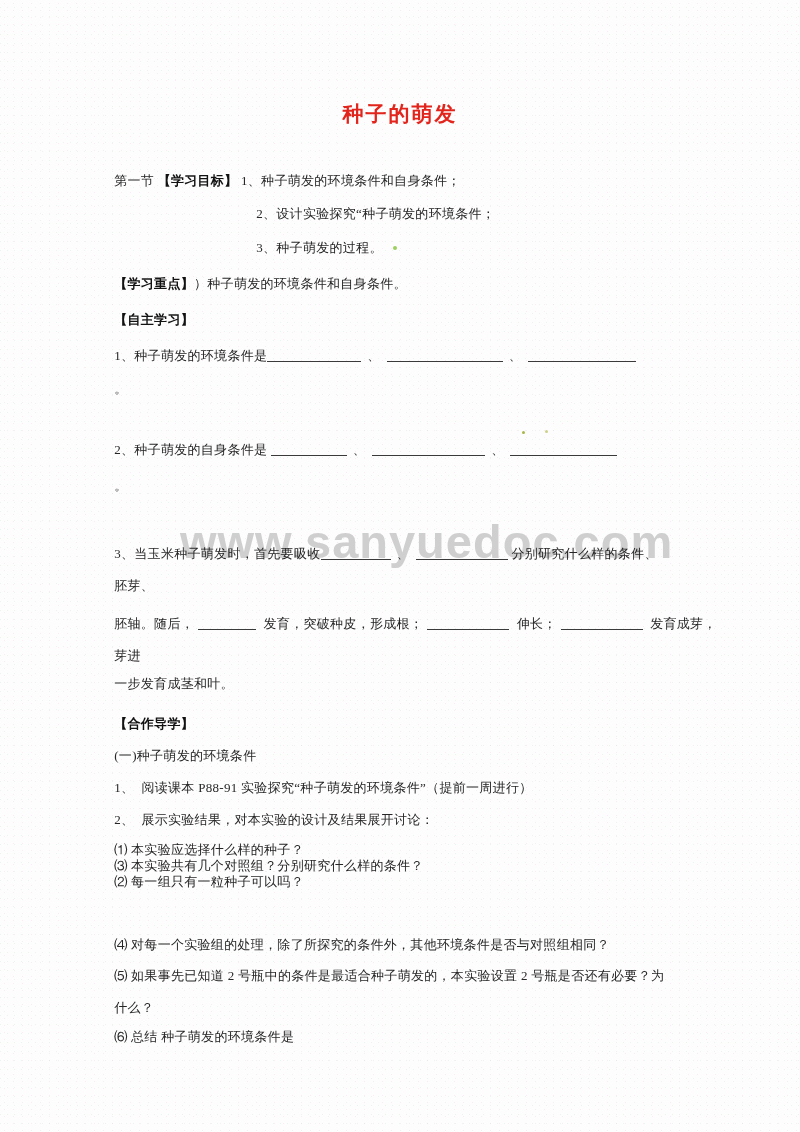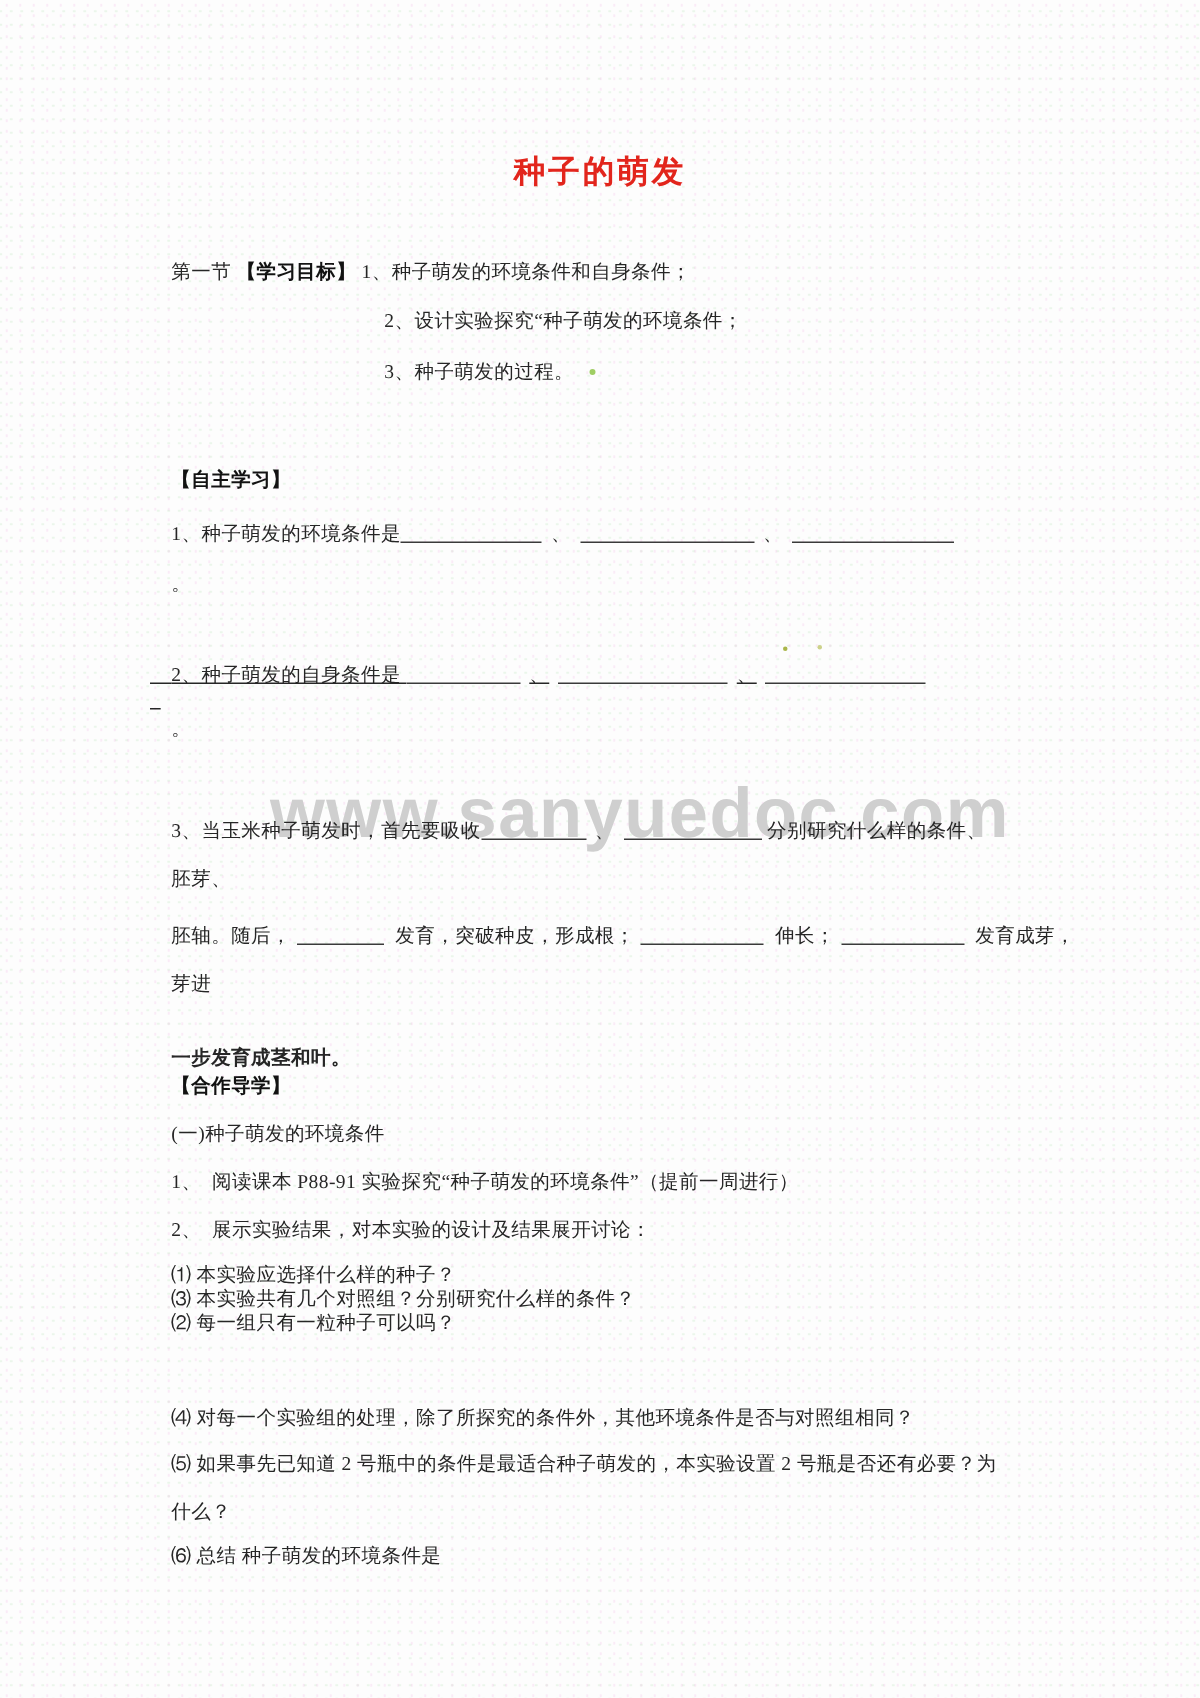--- a/index.html
+++ b/index.html
@@ -75,52 +75,55 @@
   <div class="line left" style="top:155px;">
     <span>第一节 </span><span class="b">【学习目标】</span><span> 1、种子萌发的环境条件和自身条件；</span>
   </div>
   <div class="line indent" style="top:188px;">
     <span>2、设计实验探究“种子萌发的环境条件；</span>
   </div>
   <div class="line indent" style="top:222px;">
     <span>3、种子萌发的过程。</span><span class="dot-after"></span>
   </div>
 
+  <div class="line left" style="top:258px;">
+    <span class="b">【学习重点】</span><span>）种子萌发的环境条件和自身条件。</span>
+  </div>
 
   <div class="line left" style="top:294px;">
     <span class="b">【自主学习】</span>
   </div>
 
   <div class="line left" style="top:330px;">
     <span>1、种子萌发的环境条件是</span><span class="blank w94"></span><span class="sep">、</span><span class="blank w116"></span><span class="sep">、</span><span class="blank w108"></span>
   </div>
   <div class="line left" style="top:363px;">
     <span>。</span>
   </div>
 
-  <div class="line left" style="top:424px;text-decoration:underline;">
+  <div class="line left" style="top:424px;">
     <span>2、种子萌发的自身条件是 </span><span class="blank w76"></span><span class="sep">、</span><span class="blank w113"></span><span class="sep">、</span><span class="blank w107"></span>
   </div>
   <div class="line left" style="top:460px;">
     <span>。</span>
   </div>
 
   <div class="line left" style="top:528px;">
     <span>3、当玉米种子萌发时，首先要吸收</span><span class="blank w70"></span><span class="sep">、</span><span class="blank w92"></span><span> 分别研究什么样的条件、</span>
   </div>
   <div class="line left" style="top:560px;">
     <span>胚芽、</span>
   </div>
   <div class="line left" style="top:598px;">
     <span>胚轴。随后，</span><span class="blank w58 gapS"></span><span> 发育，突破种皮，形成根；</span><span class="blank w82 gapS"></span><span> 伸长；</span><span class="blank w82 gapS"></span><span> 发育成芽，</span>
   </div>
   <div class="line left" style="top:630px;">
     <span>芽进</span>
   </div>
-  <div class="line left" style="top:679px;font-weight:bold;">
+  <div class="line left" style="top:658px;">
     <span>一步发育成茎和叶。</span>
   </div>
 
   <div class="line left" style="top:730px;">
     <span>(一)种子萌发的环境条件</span>
   </div>
   <div class="line left" style="top:698px;">
     <span class="b">【合作导学】</span>
   </div>
   <div class="line left" style="top:762px;">

